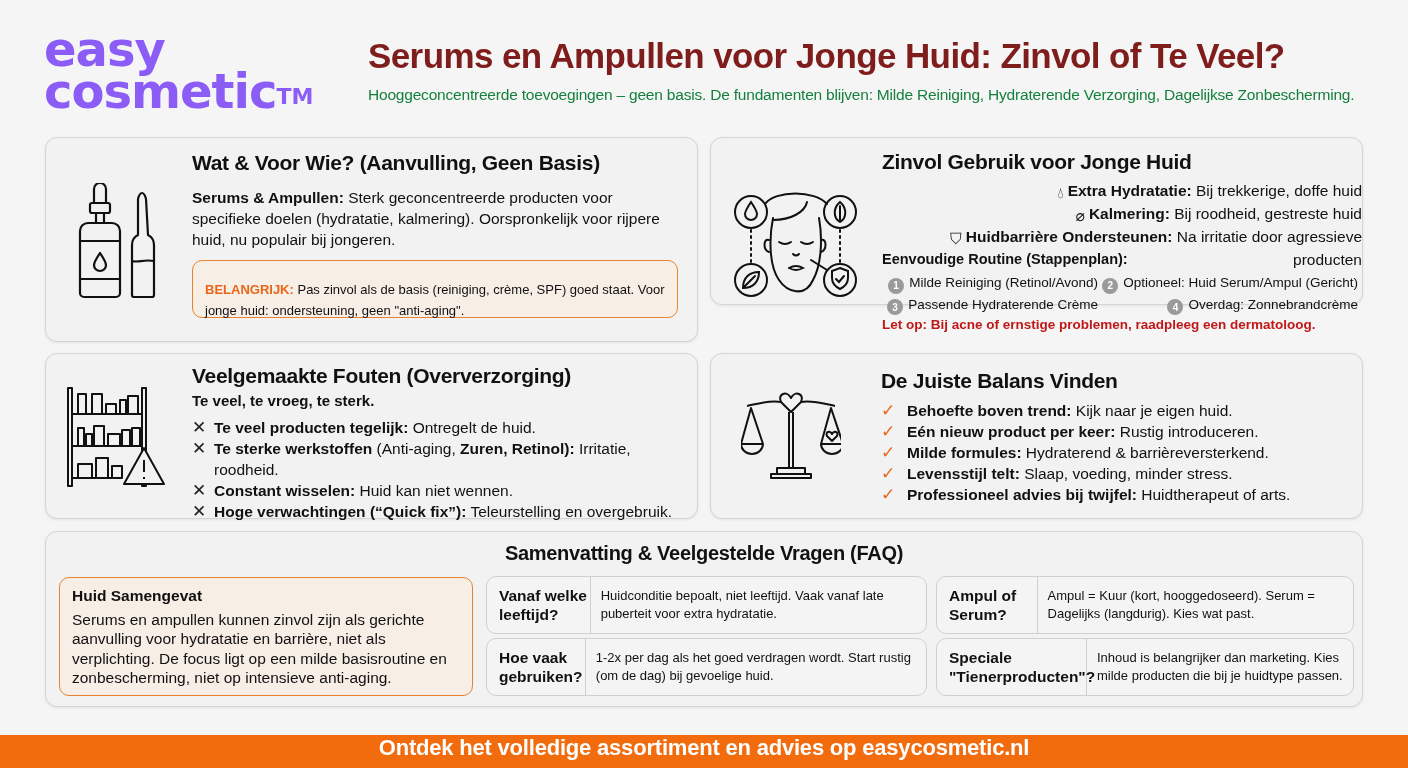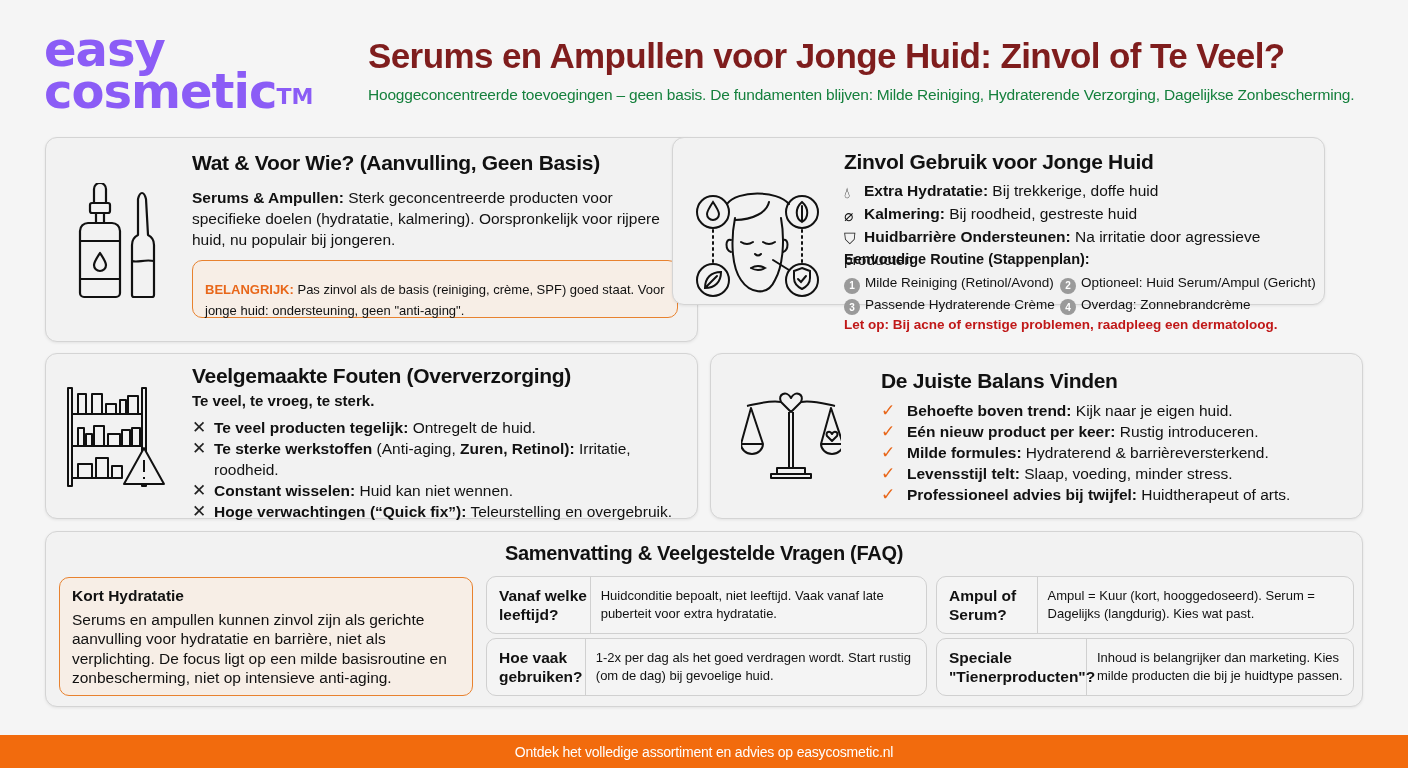--- a/index.html
+++ b/index.html
@@ -30,21 +30,21 @@
     box-shadow: 0 1px 3px rgba(0,0,0,0.08);
   }
   .card h2 { font-size: 21px; font-weight: 700; letter-spacing: -0.3px; color: #111; }
   .icon { position: absolute; }
   .txt { font-size: 15.5px; line-height: 21px; color: #111; }
   b { font-weight: 700; }
   .orange { color: #e8671a; }
   .red { color: #c01818; font-weight: 700; }
 
   #card1 { left: 45px; top: 137px; width: 653px; height: 205px; }
-  #card2 { left: 672px; top: 137px; width: 653px; height: 168px; }
+  #card2 { left: 710px; top: 137px; width: 653px; height: 168px; text-align: right; }
   #card3 { left: 45px; top: 353px; width: 653px; height: 166px; }
   #card4 { left: 710px; top: 353px; width: 653px; height: 166px; }
   #card5 { left: 45px; top: 531px; width: 1318px; height: 176px; }
 
   .important {
     position: absolute; left: 146px; top: 122px; width: 486px; height: 58px;
     border: 1.5px solid #e8822f; border-radius: 10px; background: #f7eee6;
     padding: 18px 12px; font-size: 13px; line-height: 21px;
   }
   .list-line { display: flex; align-items: flex-start; gap: 6px; font-size: 15.5px; line-height: 21px; }
@@ -64,22 +64,22 @@
   }
   .faq {
     position: absolute; height: 58px; border: 1.5px solid #d0d0d0; border-radius: 10px;
     background: #f4f4f4; display: flex; align-items: stretch;
   }
   .faq .q { display: flex; align-items: center; padding-left: 12px; font-weight: 700; font-size: 15.5px; border-right: 1.5px solid #d0d0d0; line-height: 19px; }
   .faq .a { display: flex; align-items: center; padding-left: 10px; font-size: 13px; line-height: 18px; }
 
   .footer {
     position: absolute; left: 0; top: 735px; width: 1408px; height: 33px;
-    background: #f26b0d; color: #fff; font-weight: 400; font-size: 14px;
-    display: flex; align-items: center; justify-content: center; letter-spacing: -0.2px;
+    background: #f26b0d; color: #fff; font-weight: 700; font-size: 22px;
+    display: flex; justify-content: center; letter-spacing: -0.2px;
   }
 </style>
 </head>
 <body>
 
 <div class="logo">
   <div>easy</div>
   <div><span>cosmetic</span><sup>TM</sup></div>
 </div>
 <div class="title">Serums en Ampullen voor Jonge Huid: Zinvol of Te Veel?</div>
@@ -216,21 +216,21 @@
     <div class="list-line">
         <span class="mark-v">✓</span>
         <span><b>Professioneel advies bij twijfel:</b><span> Huidtherapeut of arts.</span></span>
       </div>
   </div>
 </div>
 
 <div class="card" id="card5">
   <h2 style="position:absolute;left:0;width:100%;text-align:center;top:10px;font-size:20px">Samenvatting &amp; Veelgestelde Vragen (FAQ)</h2>
   <div class="summary">
-    <div style="font-weight:700;margin-bottom:4px">Kort Hydratatie</div>
+    <div style="font-weight:700;margin-bottom:4px">Huid Samengevat</div>
     <div>Serums en ampullen kunnen zinvol zijn als gerichte aanvulling voor hydratatie en barrière, niet als verplichting. De focus ligt op een milde basisroutine en zonbescherming, niet op intensieve anti-aging.</div>
   </div>
   <div class="faq" style="left:440px;top:44px;width:441px">
     <div class="q" style="width:142px">Vanaf welke leeftijd?</div>
     <div class="a">Huidconditie bepoalt, niet leeftijd. Vaak vanaf late puberteit voor extra hydratatie.</div>
   </div>
   <div class="faq" style="left:890px;top:44px;width:418px">
     <div class="q" style="width:150px">Ampul of Serum?</div>
     <div class="a">Ampul = Kuur (kort, hooggedoseerd). Serum = Dagelijks (langdurig). Kies wat past.</div>
   </div>

